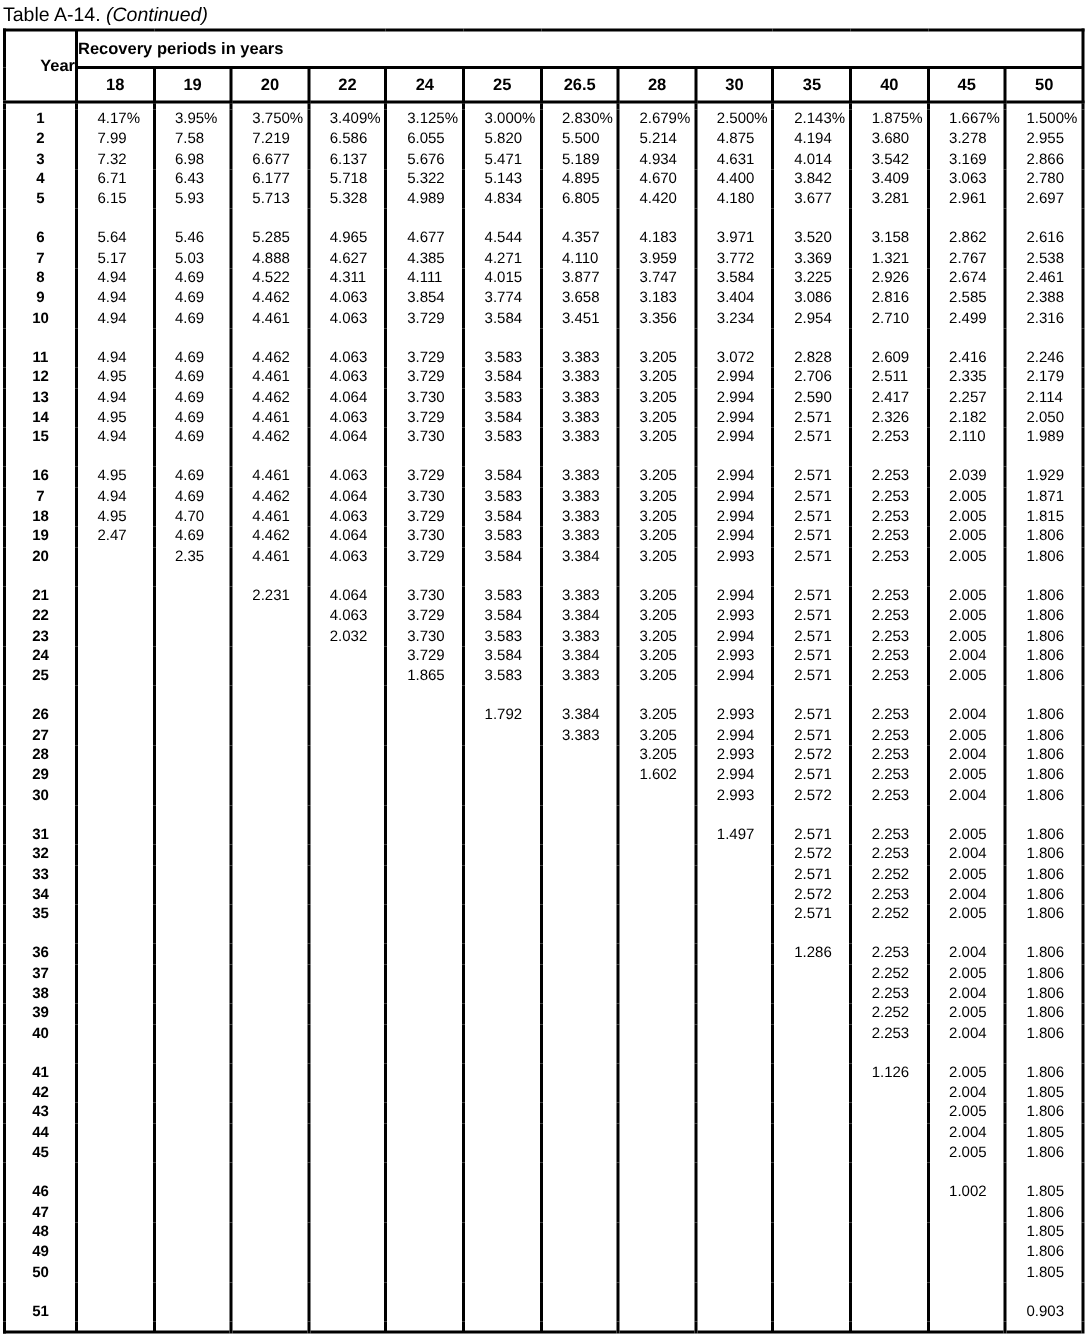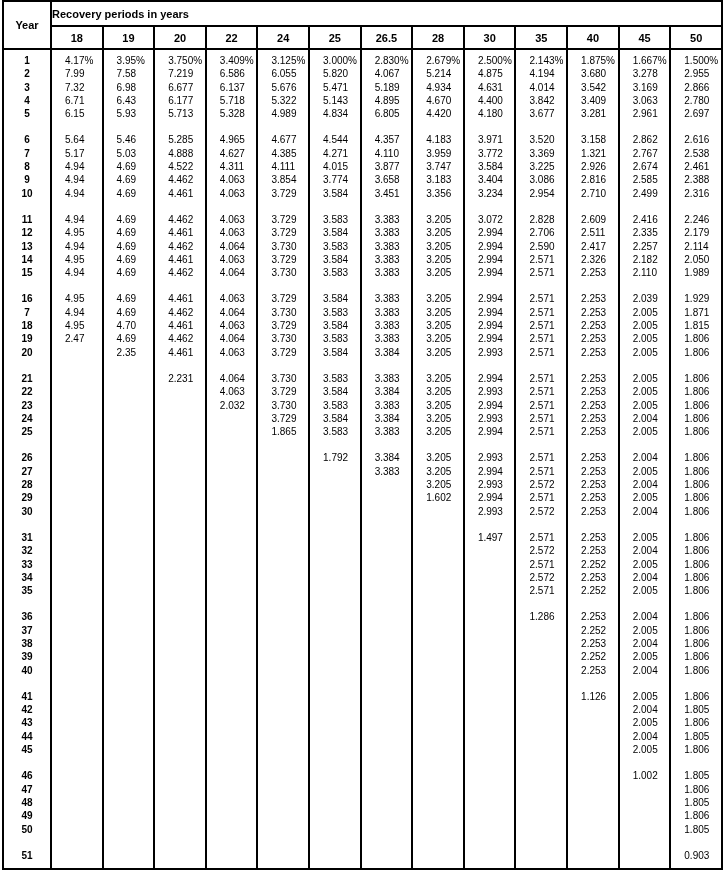--- a/index.html
+++ b/index.html
@@ -4,31 +4,32 @@
 <style>
   html,body{margin:0;padding:0;background:#fff;}
   body{width:725px;color:#000;font-family:"Liberation Sans",sans-serif;}
   .page{width:725px;height:890px;background:#fff;overflow:hidden;}
   .title{font-size:13px;line-height:17px;padding:1px 0 1px 2px;white-space:nowrap;}
   .title .cont{font-style:italic;}
   table.dep{border-collapse:collapse;table-layout:fixed;margin-left:2px;width:721px;border:2px solid #000;}
   col.yearcol{width:48px;}
   th,td{padding:0;margin:0;}
   th.span-h{border-bottom:2px solid #000;border-left:2px solid #000;font-size:11px;font-weight:bold;height:23px;text-align:left;vertical-align:middle;}
-  th.year-h{border-right:2px solid #000;border-bottom:2px solid #000;font-size:11px;font-weight:bold;text-align:center;vertical-align:middle;}
+  th.year-h{border-right:2px solid #000;border-bottom:2px solid #000;font-size:11px;font-weight:bold;text-align:right;vertical-align:middle;}
   th.col-h{border-right:2px solid #000;border-bottom:2px solid #000;font-size:11px;font-weight:bold;height:21px;text-align:center;vertical-align:middle;}
   tbody tr.datarow{height:13.3px;}
   td.ycol{border-right:2px solid #000;font-weight:bold;font-size:10px;text-align:center;line-height:13.3px;}
   td.vcell{border-right:2px solid #000;font-size:10px;text-align:left;padding-left:13px;line-height:13.3px;white-space:nowrap;}
   tr.spacer td{line-height:1px;font-size:1px;}
 </style>
 </head>
 <body>
 
 <div class="page">
+  <div class="title"><span>Table A-14.</span> <span class="cont">(Continued)</span></div>
 
   <table class="dep">
     <colgroup>
       <col class="yearcol">
       <col>
         <col>
         <col>
         <col>
         <col>
         <col>
@@ -95,21 +96,21 @@
           <td class="vcell">1.500%</td>
         </tr>
         <tr class="datarow">
           <td class="ycol">2</td>
           <td class="vcell">7.99</td>
           <td class="vcell">7.58</td>
           <td class="vcell">7.219</td>
           <td class="vcell">6.586</td>
           <td class="vcell">6.055</td>
           <td class="vcell">5.820</td>
-          <td class="vcell">4.067</td>
+          <td class="vcell">5.500</td>
           <td class="vcell">5.214</td>
           <td class="vcell">4.875</td>
           <td class="vcell">4.194</td>
           <td class="vcell">3.680</td>
           <td class="vcell">3.278</td>
           <td class="vcell">2.955</td>
         </tr>
         <tr class="datarow">
           <td class="ycol">3</td>
           <td class="vcell">7.32</td>

